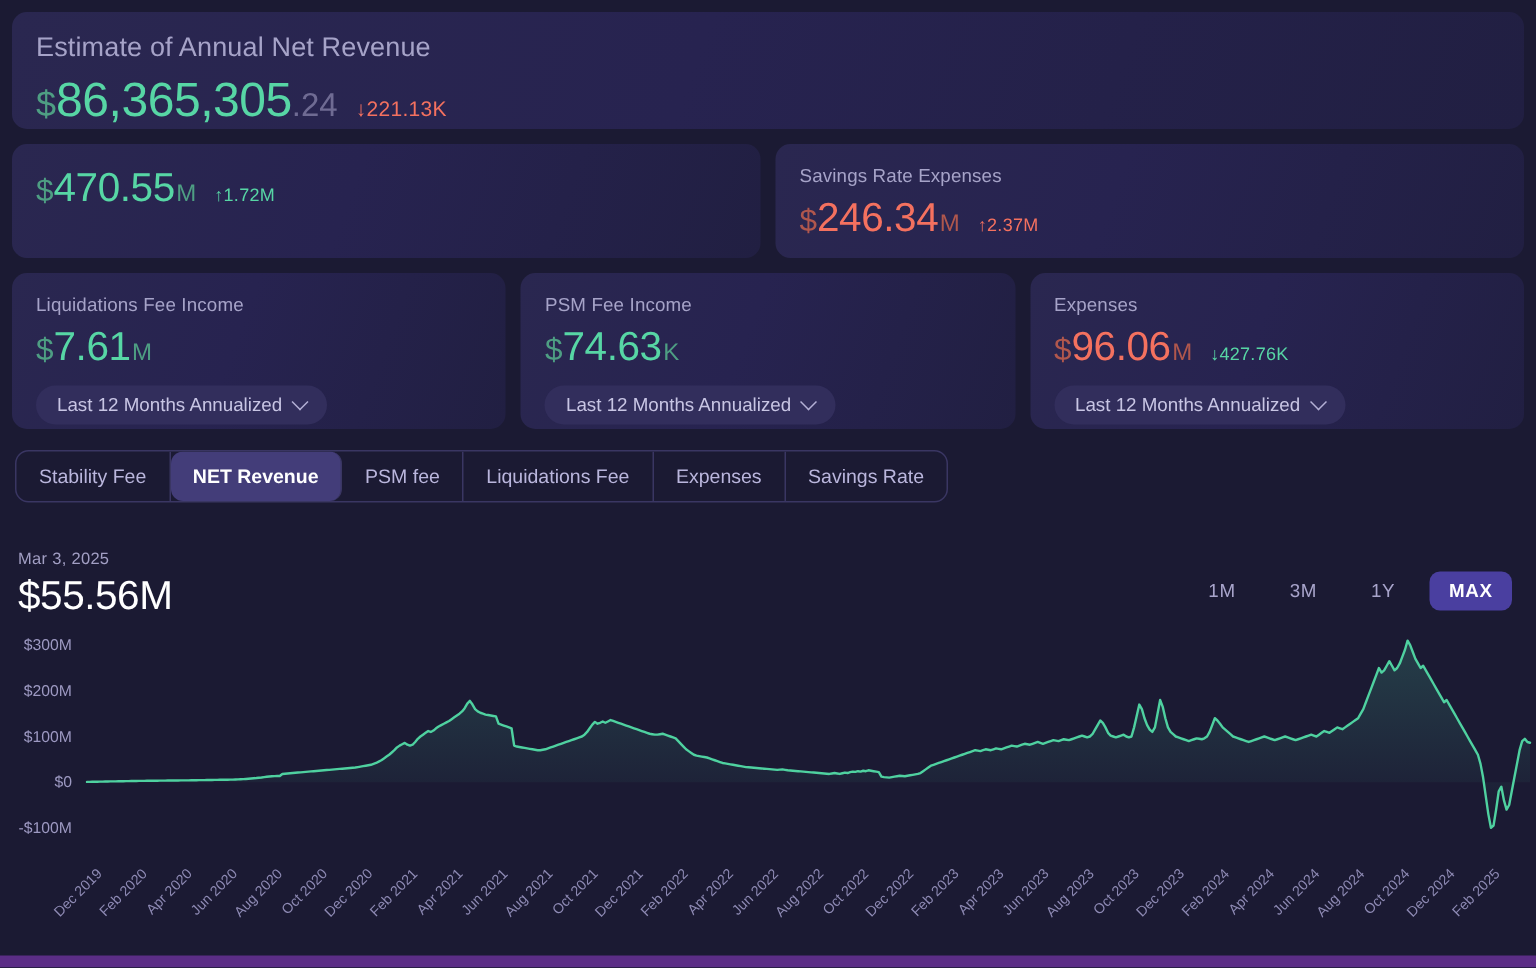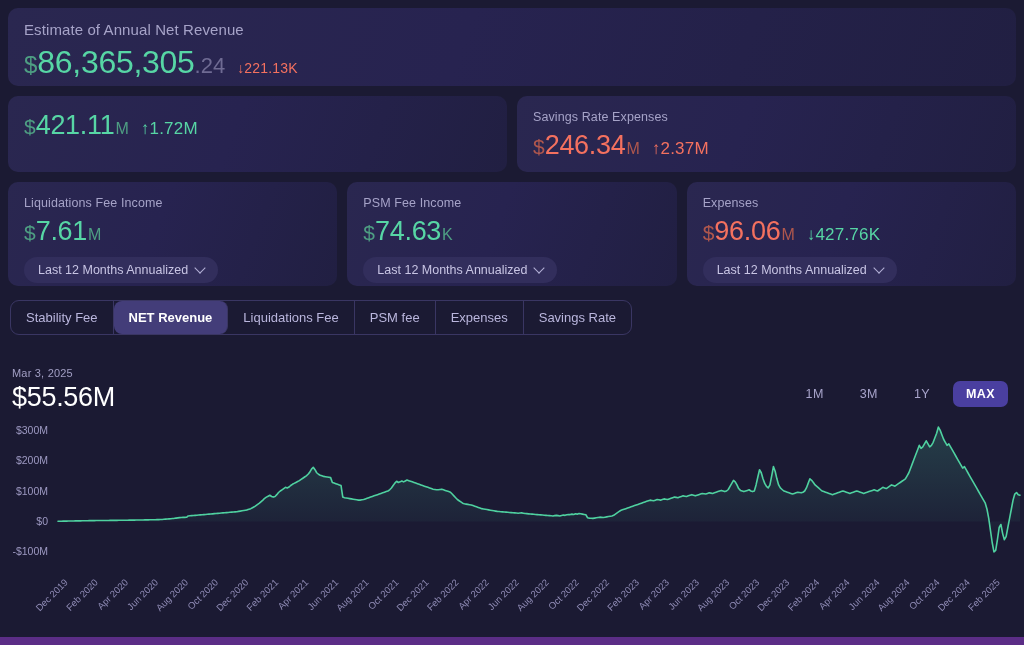--- a/index.html
+++ b/index.html
@@ -26,35 +26,35 @@
   .card.hero { flex: 1 1 100%; height: 78px; padding-top: 13px; }
   .card.half { flex: 1 1 50%; height: 76px; }
   .card.third { flex: 1 1 33.33%; height: 104px; }
 
   .card-label {
     font-size: 12.5px;
     color: #a6a3c8;
     letter-spacing: .1px;
     margin-bottom: 6px;
   }
-  .card.hero .card-label { font-size: 15px; }
+  .card.hero .card-label { font-size: 18px; }
 
   .value-line { display: flex; align-items: baseline; gap: 12px; white-space: nowrap; }
   .val { display: flex; align-items: baseline; }
   .val .sym { font-size: 21px; font-weight: 400; }
   .val .num { font-size: 27px; font-weight: 400; letter-spacing: -.3px; }
   .val .dec { font-size: 19px; }
   .val .unit { font-size: 16px; margin-left: 1px; }
   .green { color: #57d6a5; }
   .green-dim { color: #4e9e83; }
   .red { color: #f4715f; }
   .red-dim { color: #b0574d; }
   .grey-dec { color: #6f6b93; }
 
-  .delta { font-size: 17px; letter-spacing: .2px; }
+  .delta { font-size: 12px; letter-spacing: .2px; }
   .delta.up-bad { color: #f4715f; }
   .delta.up-good { color: #57d6a5; }
   .delta.down-bad { color: #f4715f; }
   .delta.down-good { color: #57d6a5; }
 
   .hero .val .sym { font-size: 24px; }
   .hero .val .num { font-size: 32px; }
   .hero .val .dec { font-size: 22px; }
   .hero .delta { font-size: 14px; }
 
@@ -158,21 +158,21 @@
       </div>
     </div>
   </div>
 
   
   <div class="row">
     <div class="card half">
       <div class="value-line">
         <span class="val">
           <span class="sym green-dim">$</span>
-            <span class="num green">421.11</span>
+            <span class="num green">470.55</span>
             <span class="unit green-dim">M</span>
         </span>
         <span class="delta up-good">↑1.72M</span>
       </div>
     </div>
     <div class="card half">
       <div class="card-label">Savings Rate Expenses</div>
       <div class="value-line">
         <span class="val">
           <span class="sym red-dim">$</span>
@@ -230,22 +230,22 @@
         <span>Last 12 Months Annualized</span>
         <span class="chev"></span>
       </div>
     </div>
   </div>
 
   
   <div class="tabs" id="tabs">
       <div class="tab">Stability Fee</div>
       <div class="tab active">NET Revenue</div>
+      <div class="tab">PSM fee</div>
       <div class="tab">Liquidations Fee</div>
-      <div class="tab">PSM fee</div>
       <div class="tab">Expenses</div>
       <div class="tab">Savings Rate</div>
     </div>
 
   
   <div class="chart-head">
     <div>
       <div class="chart-date">Mar 3, 2025</div>
       <div class="chart-big">$55.56M</div>
     </div>

